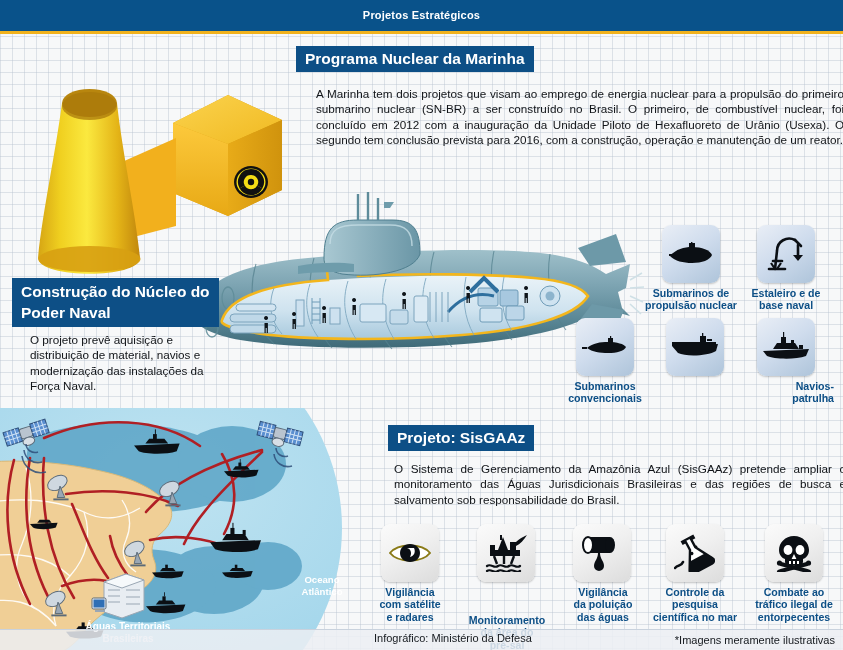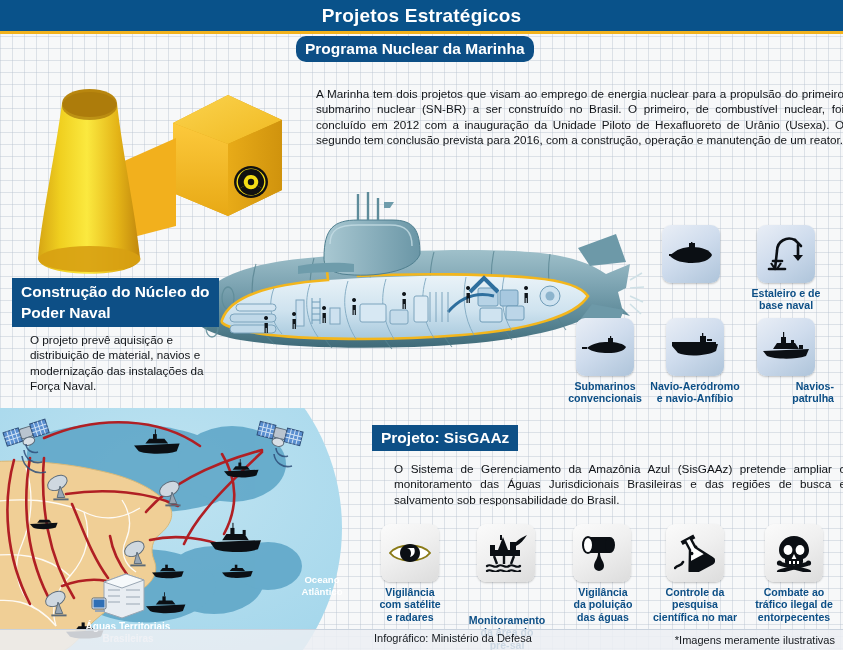--- a/index.html
+++ b/index.html
@@ -20,21 +20,21 @@
     background-position:0 0;
   }
 
   
   .header{
     position:absolute;left:0;top:0;width:843px;height:31px;
     background:#09528a;
   }
   .header-title{
     position:absolute;left:0;top:0;width:843px;line-height:31px;
-    text-align:center;color:#ffffff;font-size:19px;font-weight:bold;
+    text-align:center;color:#ffffff;font-size:11px;font-weight:bold;
     letter-spacing:.2px;
   }
   .header-rule{
     position:absolute;left:0;top:31px;width:843px;height:3px;background:#f2b21c;
   }
 
   
   .chip{
     position:absolute;background:#0d4f86;color:#fff;
     font-size:15.5px;font-weight:bold;padding:3px 9px 4px 9px;
@@ -272,35 +272,37 @@
 
       <path d="M120,74 C140,70 162,70 176,72 L176,80 C158,80 136,80 120,82 Z" fill="#6e9cab"></path>
     </g>
 
     <g fill="#6d99a8">
       <path d="M400,56 L438,42 L448,70 L412,74 Z"></path>
       <path d="M402,128 L436,142 L446,118 L414,112 Z"></path>
     </g>
   </svg>
 
-  <div class="chip" style="left:296px;top:36px;border-radius:10px;">Programa Nuclear da Marinha</div>
+  <div class="chip" style="left:296px;top:46px;">Programa Nuclear da Marinha</div>
   <div class="body-text" style="left:300px;top:86px;width:528px;">A Marinha tem dois projetos que visam ao emprego de energia nuclear para a propulsão do primeiro submarino nuclear (SN-BR) a ser construído no Brasil. O primeiro, de combustível nuclear, foi concluído em 2012 com a inauguração da Unidade Piloto de Hexafluoreto de Urânio (Usexa). O segundo tem conclusão prevista para 2016, com a construção, operação e manutenção de um reator.</div>
 
   <div class="chip two" style="left:12px;top:278px;">Construção do Núcleo do
 Poder Naval</div>
   <div class="body-text" style="left:14px;top:332px;width:198px;text-align:left;">O projeto prevê aquisição e distribuição de material, navios e modernização das instalações da Força Naval.</div>
 
   <div class="tile" style="left:662px;top:225px;">
     <svg width="46" height="24" viewBox="0 0 46 24">
       <path d="M2,14 C8,7 16,5 24,5 C34,5 42,8 44,13 C42,18 34,21 24,21 C15,21 7,19 2,14 Z" fill="#0b0f14"></path>
       <rect x="21" y="1" width="6" height="5" fill="#0b0f14"></rect>
       <rect x="23" y="0" width="1.4" height="3" fill="#0b0f14"></rect>
       <path d="M8,12 h-7 v2 h7 z" fill="#0b0f14"></path>
     </svg>
   </div>
+  <div class="tile-cap" style="left:643px;top:287px;width:96px;white-space:pre-line;">Submarinos de
+propulsão nuclear</div>
 
   <div class="tile" style="left:757px;top:225px;">
     <svg width="42" height="42" viewBox="0 0 42 42">
       <g fill="none" stroke="#0b0f14" stroke-width="2.6" stroke-linecap="round">
         <path d="M10,36 L12,18 C12,8 22,3 30,7"></path>
         <path d="M30,7 L36,13"></path>
         <path d="M33,12 L33,22"></path>
         <path d="M4,36 h16"></path>
         <path d="M8,28 h9"></path>
       </g>
@@ -324,22 +326,20 @@
 
   <div class="tile" style="left:666px;top:318px;">
     <svg width="50" height="28" viewBox="0 0 50 28">
       <path d="M2,13 L48,11 L46,18 C38,23 16,24 8,20 Z" fill="#0b0f14"></path>
       <rect x="2" y="9" width="44" height="4" fill="#0b0f14"></rect>
       <rect x="30" y="3" width="6" height="7" fill="#0b0f14"></rect>
       <rect x="32" y="0" width="1.3" height="4" fill="#0b0f14"></rect>
       <path d="M37,6 h5 v2 h-5 z" fill="#0b0f14"></path>
     </svg>
   </div>
-  <div class="tile-cap" style="left:643px;top:380px;width:104px;white-space:pre-line;">Navio-Aeródromo
-e navio-Anfíbio</div>
 
   <div class="tile" style="left:757px;top:318px;">
     <svg width="50" height="30" viewBox="0 0 50 30">
       <path d="M2,19 L48,17 L45,24 C34,28 12,27 6,24 Z" fill="#0b0f14"></path>
       <path d="M12,17 L16,11 L34,11 L38,17 Z" fill="#0b0f14"></path>
       <rect x="20" y="5" width="5" height="7" fill="#0b0f14"></rect>
       <rect x="22" y="0" width="1.2" height="6" fill="#0b0f14"></rect>
       <rect x="30" y="8" width="3" height="4" fill="#0b0f14"></rect>
       <rect x="38" y="13" width="4" height="4" fill="#0b0f14"></rect>
     </svg>
@@ -522,21 +522,21 @@
     </g>
 
     <text x="128" y="222" text-anchor="middle" fill="#ffffff" font-family="Liberation Sans, sans-serif" font-size="10" font-weight="bold">Águas Territoriais</text>
     <text x="128" y="234" text-anchor="middle" fill="#ffffff" font-family="Liberation Sans, sans-serif" font-size="10" font-weight="bold">Brasileiras</text>
     <text x="322" y="175" text-anchor="middle" fill="#ffffff" font-family="Liberation Sans, sans-serif" font-size="9.6" font-weight="bold">Oceano</text>
     <text x="322" y="187" text-anchor="middle" fill="#ffffff" font-family="Liberation Sans, sans-serif" font-size="9.6" font-weight="bold">Atlântico</text>
   </svg>
 
   <div class="clip-white"></div>
 
-  <div class="chip" style="left:372px;top:425px;text-align:center;">Projeto: SisGAAz</div>
+  <div class="chip" style="left:388px;top:425px;text-align:center;">Projeto: SisGAAz</div>
   <div class="body-text" style="left:378px;top:461px;width:452px;">O Sistema de Gerenciamento da Amazônia Azul (SisGAAz) pretende ampliar o monitoramento das Águas Jurisdicionais Brasileiras e das regiões de busca e salvamento sob responsabilidade do Brasil.</div>
 
   <div class="tile tile-gray" style="left:381px;top:524px;">
     <svg width="42" height="26" viewBox="0 0 42 26">
       <path d="M1,13 C9,3 33,3 41,13 C33,23 9,23 1,13 Z" fill="#ffffff" stroke="#8a7a16" stroke-width="2"></path>
       <path d="M21,4 C27,4 31,8 31,13 C31,18 27,22 21,22 C15,22 11,18 11,13 C11,8 15,4 21,4 Z" fill="#0b0f14"></path>
       <path d="M18,8 C22,9 23,13 21,17 C25,16 27,12 25,8 Z" fill="#ffffff"></path>
     </svg>
   </div>
   <div class="tile-cap" style="left:362px;top:586px;width:96px;white-space:pre-line;">Vigilância

